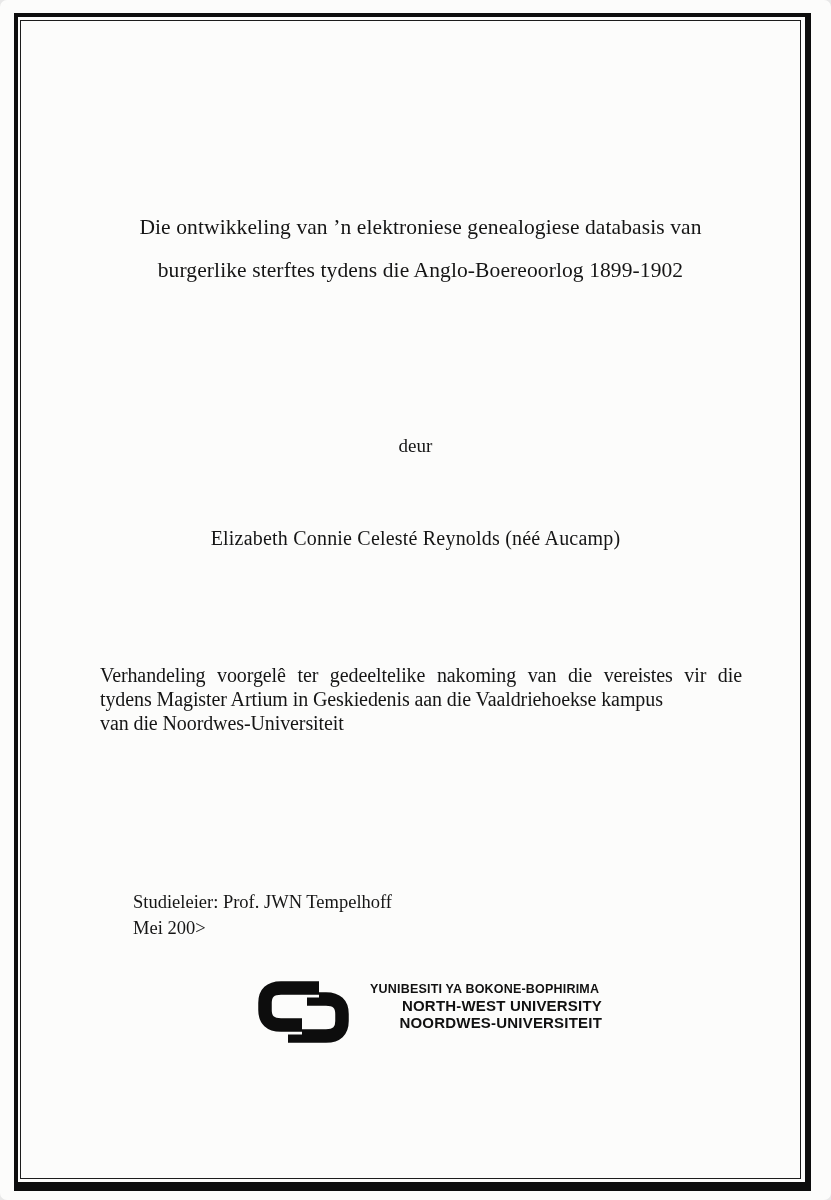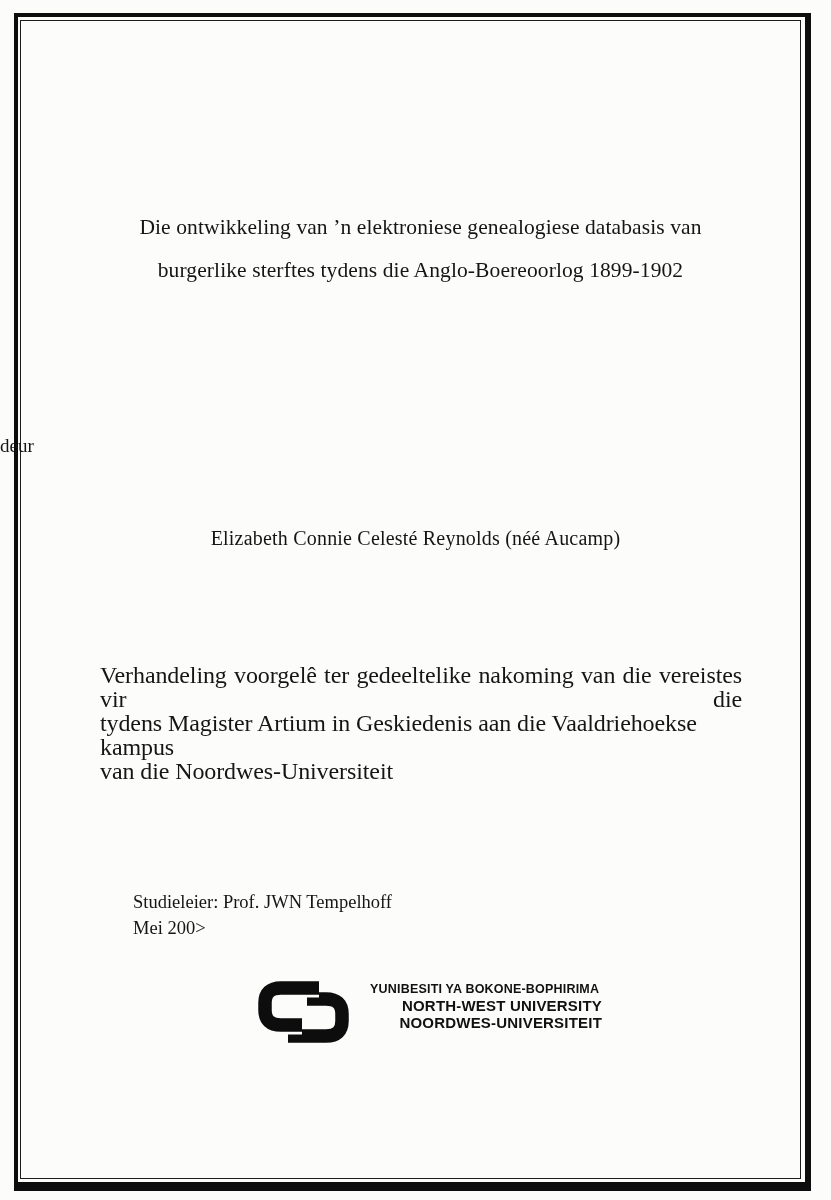--- a/index.html
+++ b/index.html
@@ -5,20 +5,21 @@
   html, body { margin: 0; padding: 0; background: #e8e8e8; }
   .page {
     position: relative;
     width: 831px;
     height: 1200px;
     background: #fcfcfb;
     font-family: "Liberation Serif", serif;
     color: #151515;
     overflow: hidden;
     margin: 0 auto;
+    border-radius: 7px;
   }
   .frame-outer {
     box-sizing: border-box;
     position: absolute;
     left: 14px; top: 13px;
     width: 797px; height: 1178px;
     border: 4px solid #0d0d0d;
     border-right-width: 6px;
     border-bottom-width: 9px;
   }
@@ -33,37 +34,37 @@
     position: absolute;
     left: 60px; right: 50px; top: 206px;
     text-align: center;
     font-size: 21.5px;
     line-height: 43px;
     letter-spacing: 0.1px;
   }
   .byline-deur {
     position: absolute;
     left: 0; right: 0; top: 433px;
-    text-align: left;
+    text-align: center;
     font-size: 19px;
     line-height: 26px;
   }
   .author-line {
     position: absolute;
     left: 0; right: 0; top: 523px;
     text-align: center;
     font-size: 20px;
     line-height: 30px;
     letter-spacing: 0.2px;
   }
   .submission {
     position: absolute;
     left: 100px; top: 663px;
     width: 642px;
-    font-size: 24px;
+    font-size: 20px;
     line-height: 24px;
     letter-spacing: -0.1px;
   }
   .submission .just {
     text-align: justify;
     text-align-last: justify;
   }
   .submission .it { }
   .supervisor-block {
     position: absolute;

